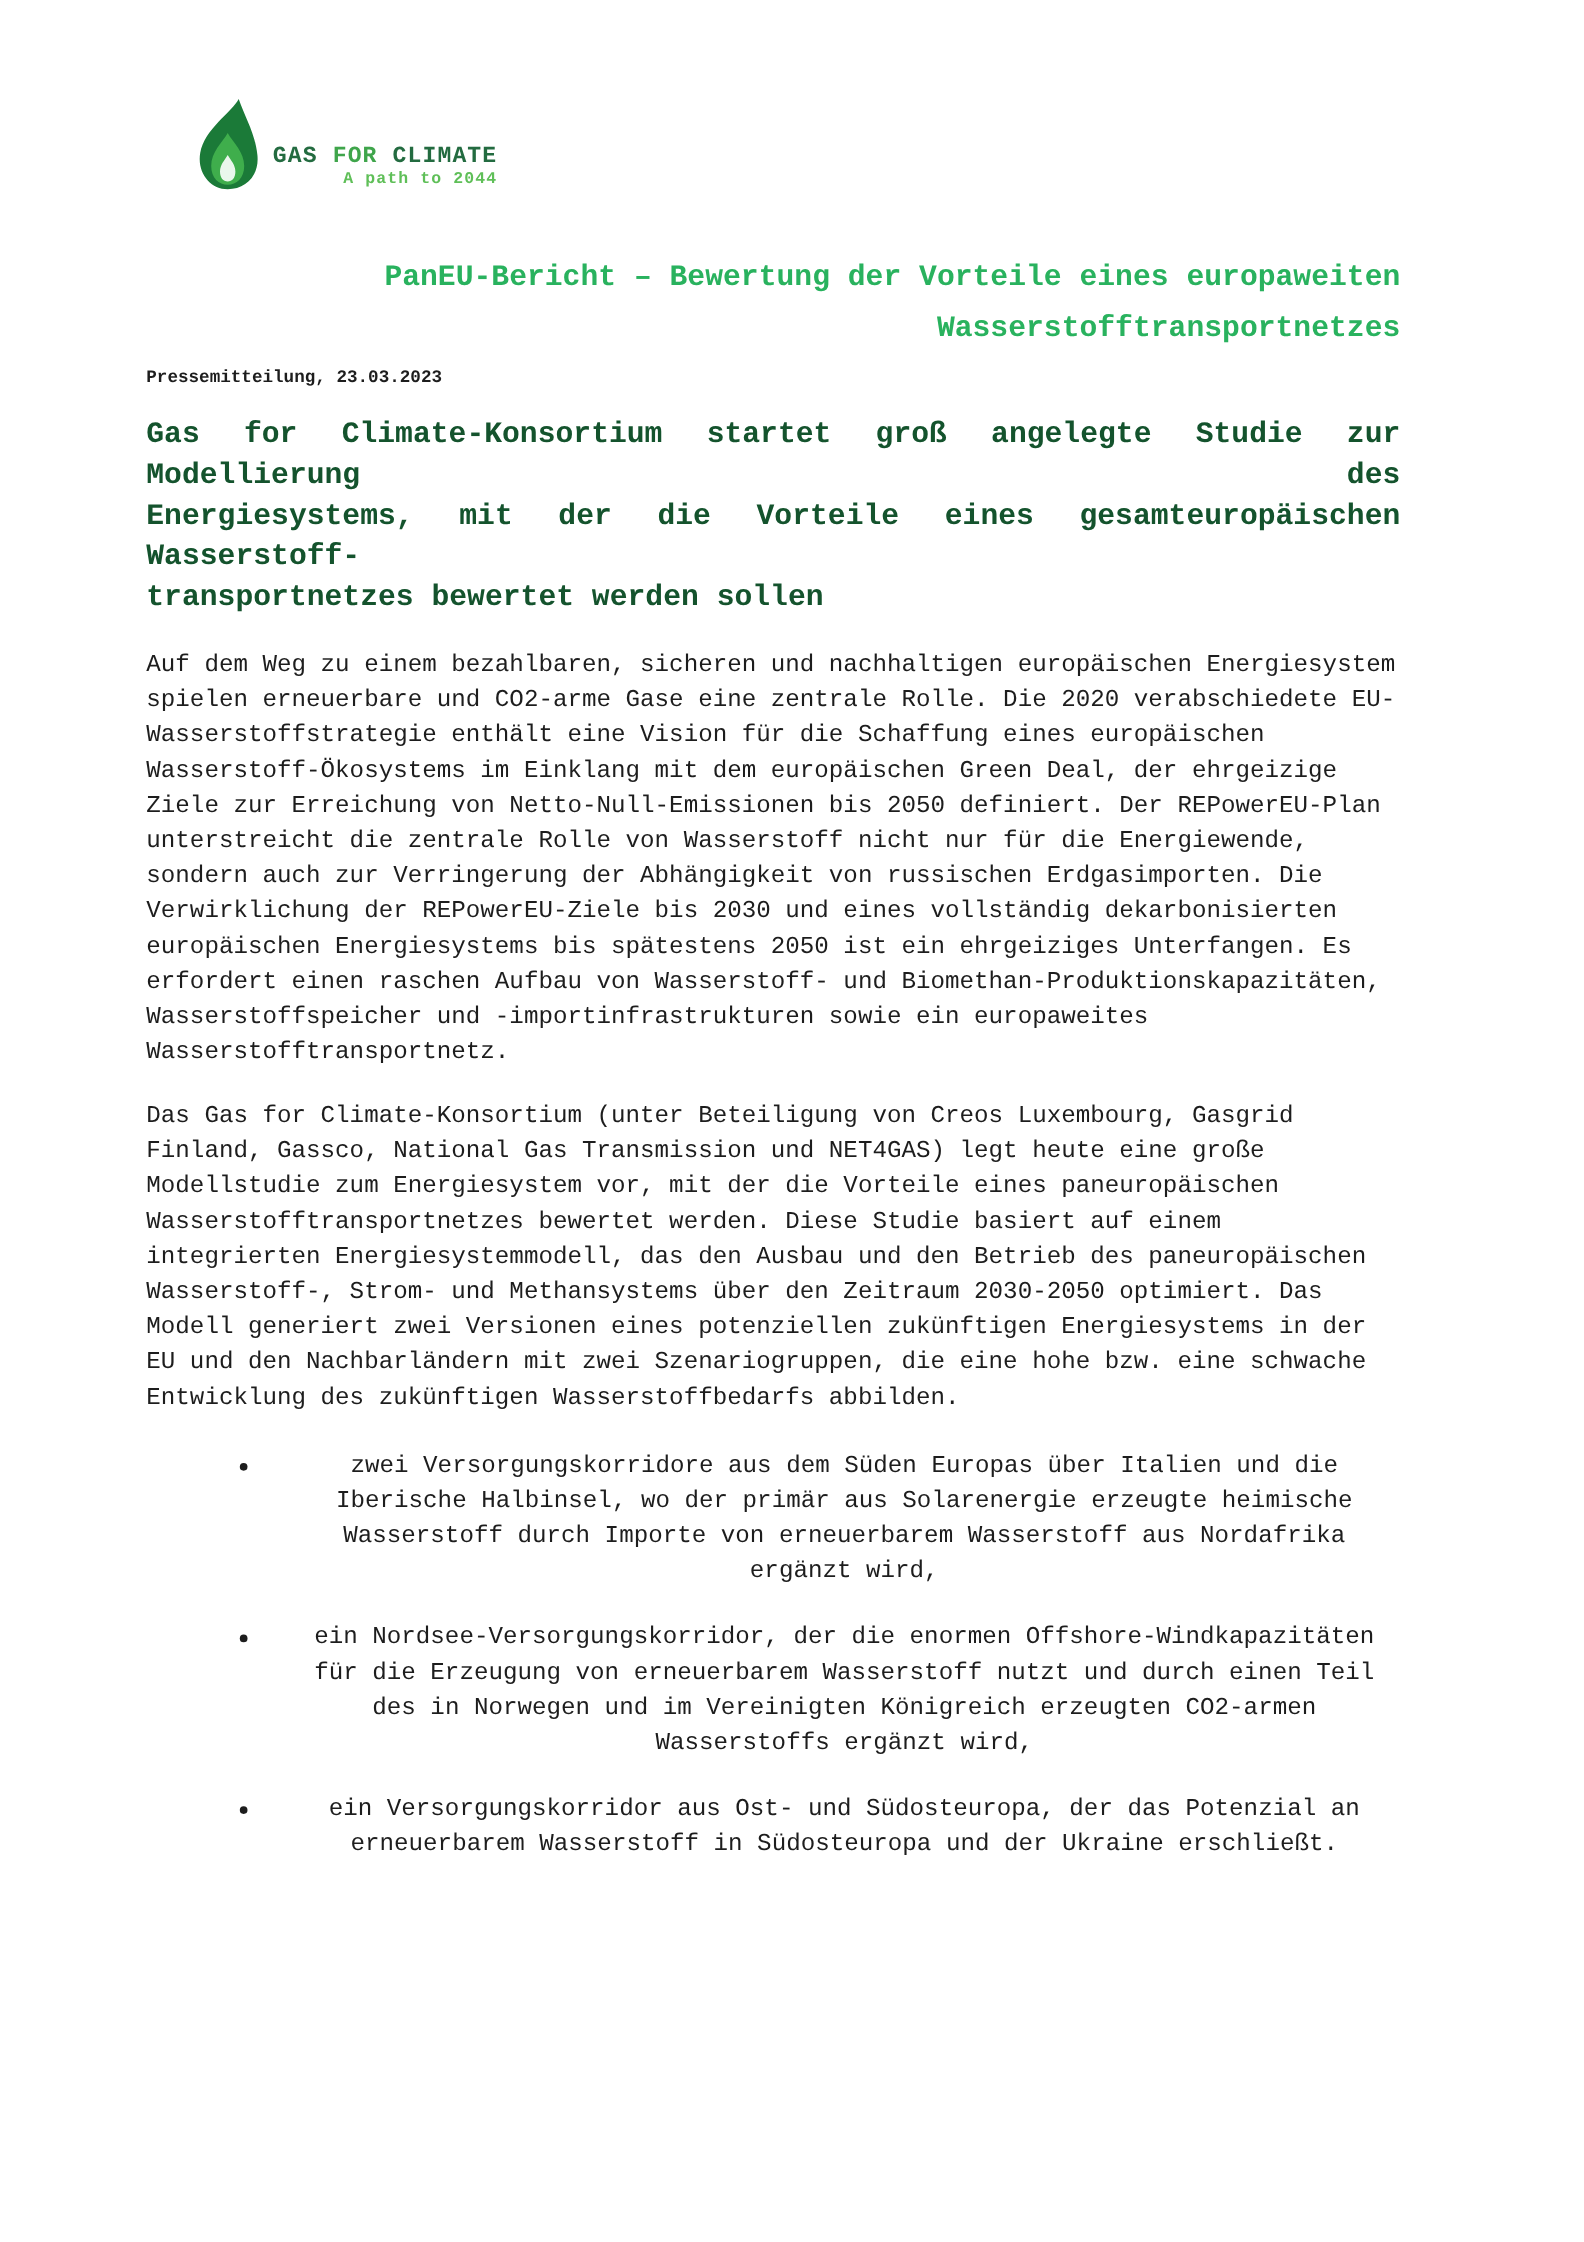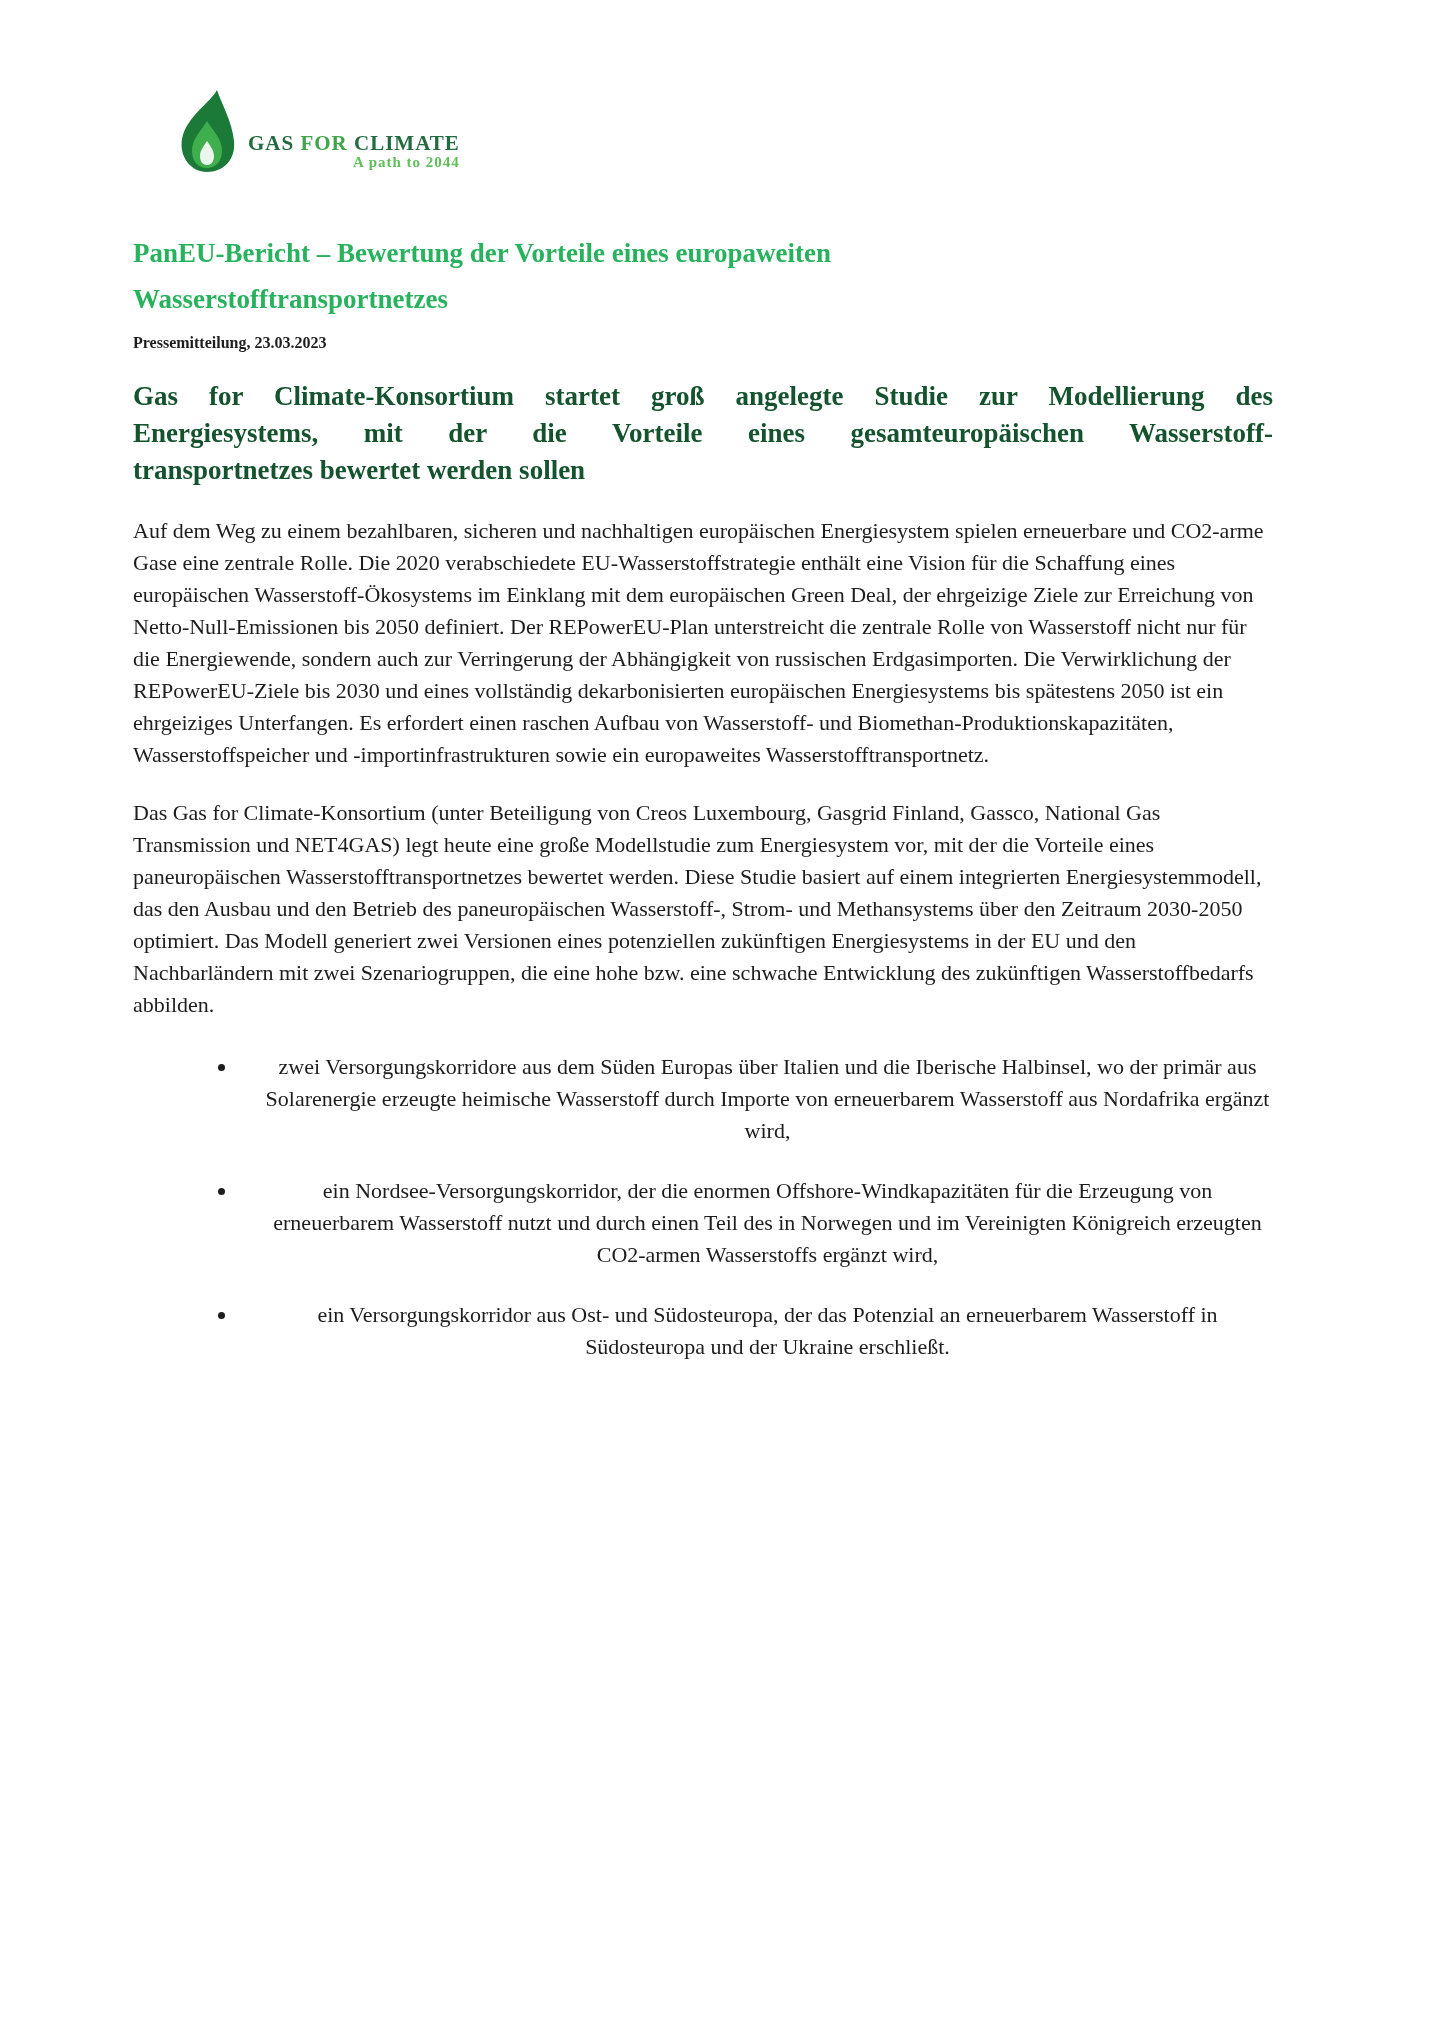--- a/index.html
+++ b/index.html
@@ -1,21 +1,21 @@
 <!DOCTYPE html>
 <html lang="de"><head>
 <meta charset="utf-8">
 <style>
   html,body{margin:0;padding:0;background:#ffffff;}
   .page{
     position:relative;
     width:1440px;
     height:2038px;
     background:#ffffff;
-    font-family:Liberation Serif, serif;
+    font-family:Liberation Mono, monospace;
     color:#1d1d1d;
     overflow:hidden;
   }
   
   .logo{
     position:absolute;
     left:178px;
     top:88px;
     display:flex;
     align-items:flex-end;
@@ -40,21 +40,21 @@
     line-height:17px;
   }
   
   .content{
     position:absolute;
     left:133px;
     top:230px;
     width:1140px;
   }
   .title{
-    text-align:left;
+    text-align:right;
     color:#29b25e;
     font-weight:bold;
     font-size:27px;
     line-height:46px;
   }
   .dateline{
     margin-top:12px;
     font-size:16px;
     font-weight:bold;
     color:#1d1d1d;

